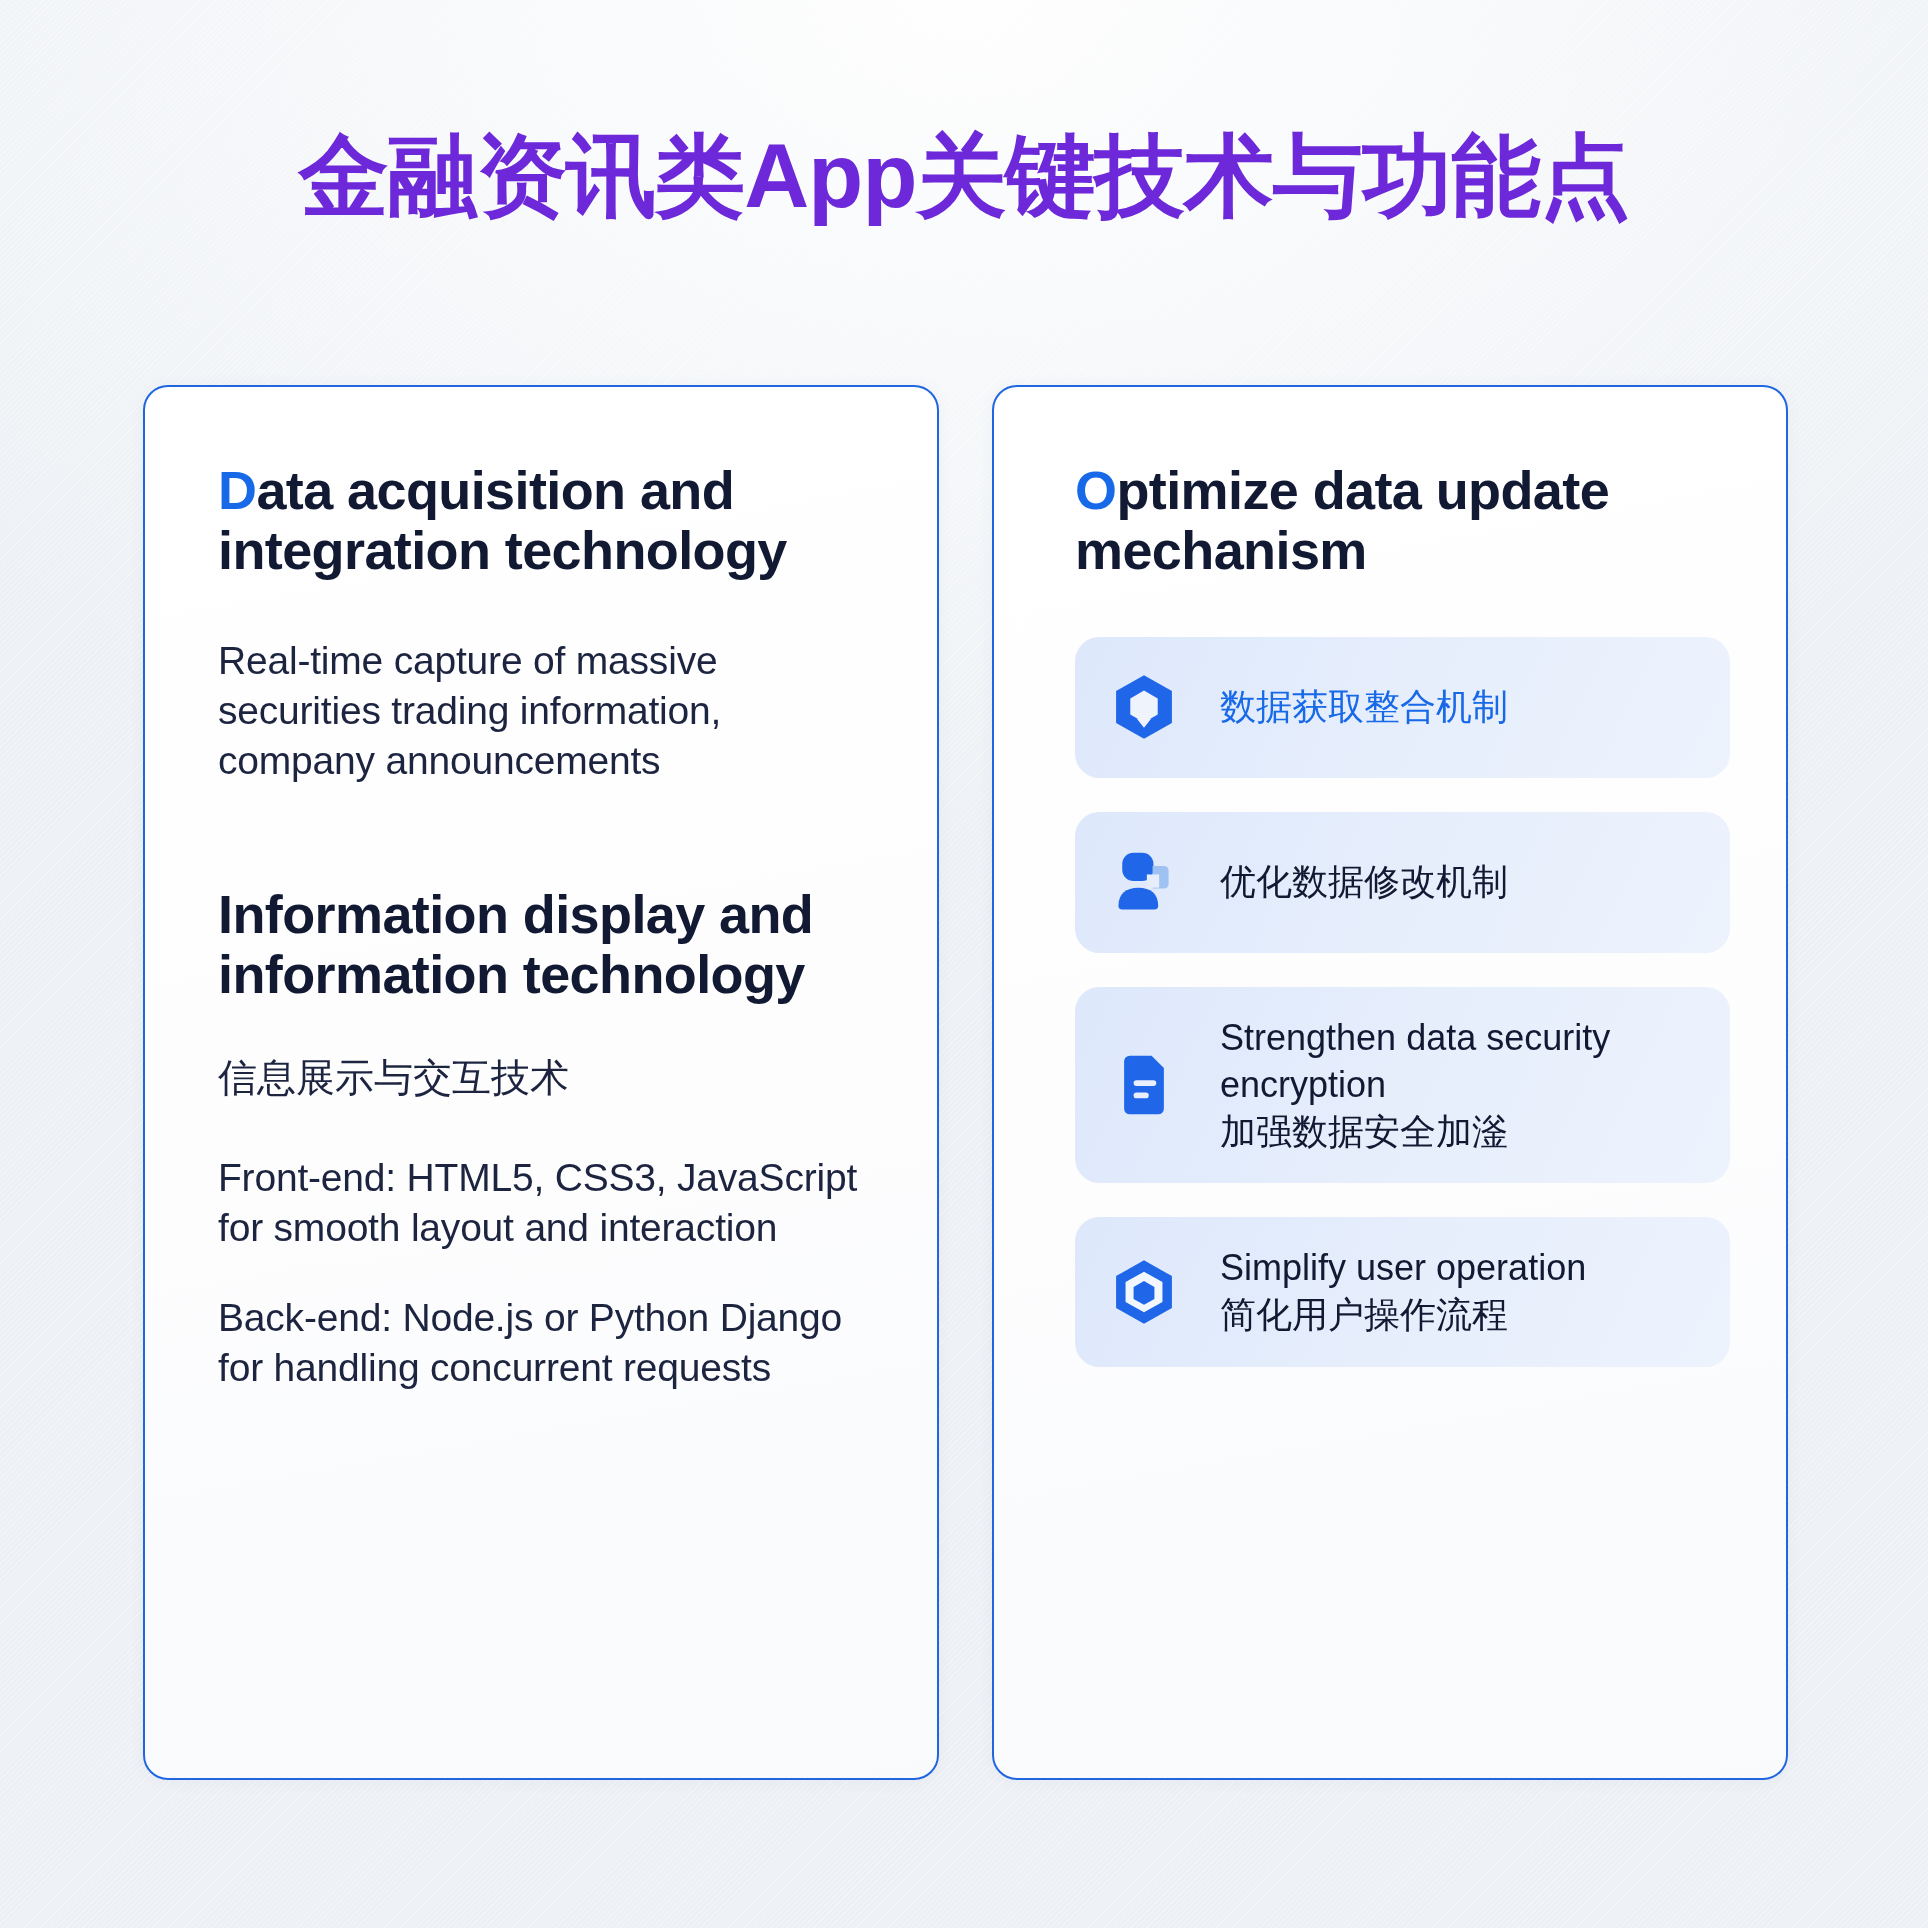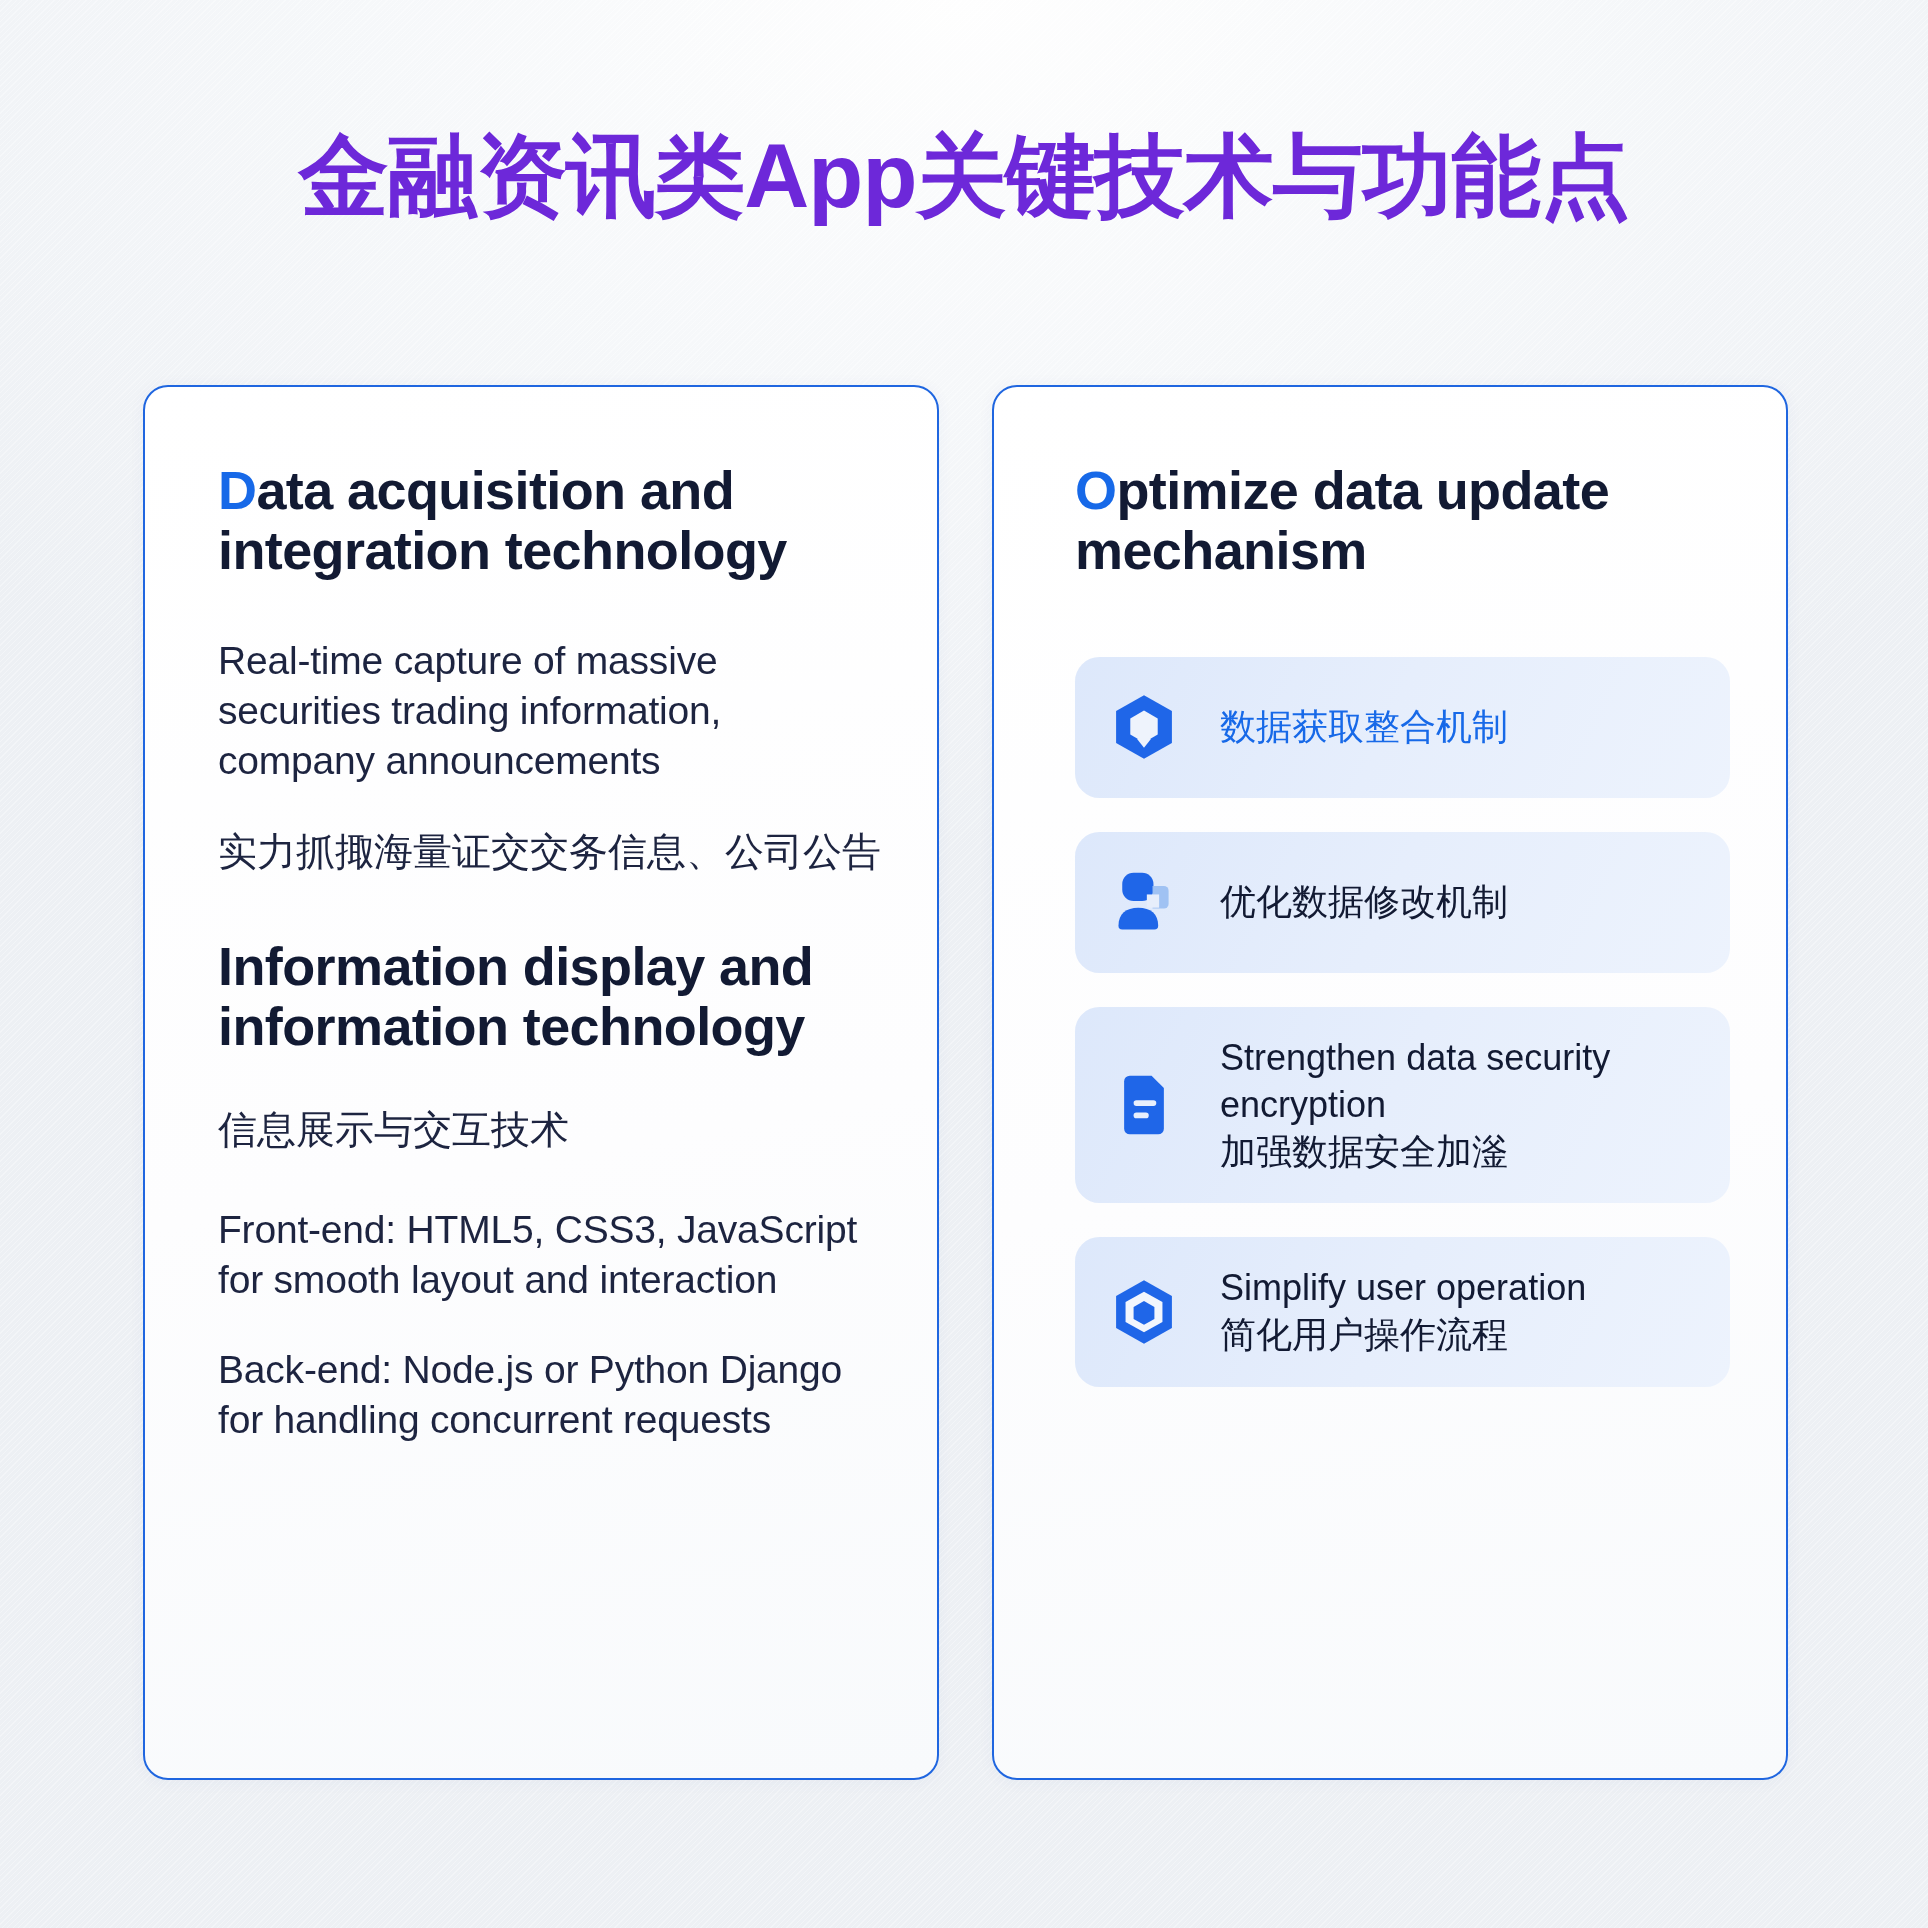--- a/index.html
+++ b/index.html
@@ -101,21 +101,21 @@
   }
 
   .gap-a  { height: 55px; }
   .gap-b  { height: 40px; }
   .gap-c  { height: 58px; }
   .gap-d  { height: 47px; }
   .gap-e  { height: 49px; }
 
   
   .feature-list {
-    margin-top: 76px;
+    margin-top: 56px;
     display: flex;
     flex-direction: column;
     gap: 34px;
   }
 
   .feature-item {
     display: flex;
     align-items: center;
     gap: 40px;
     background: linear-gradient(115deg, #dde8fb 0%, #e6eefc 48%, #edf3fd 100%);
@@ -157,21 +157,20 @@
       <h2 class="section-heading">
         <span class="cap">D</span><span>ata acquisition and integration technology</span>
       </h2>
 
       <div class="gap-a"></div>
 
       <p class="body-en">Real-time capture of massive securities trading information, company announcements</p>
 
       <div class="gap-b"></div>
 
-      <p class="body-cn">实力抓掫海量证交交务信息、公司公告</p>
 
       <div class="gap-c"></div>
 
       <h2 class="section-heading">Information display and information technology</h2>
 
       <div class="gap-d"></div>
 
       <p class="body-cn">信息展示与交互技术</p>
 
       <div class="gap-e"></div>

